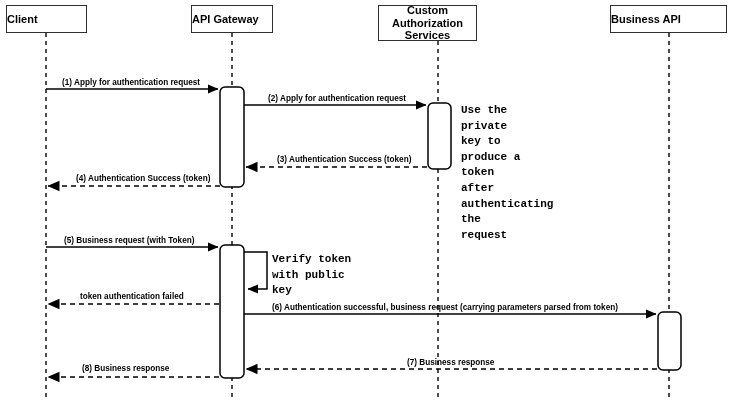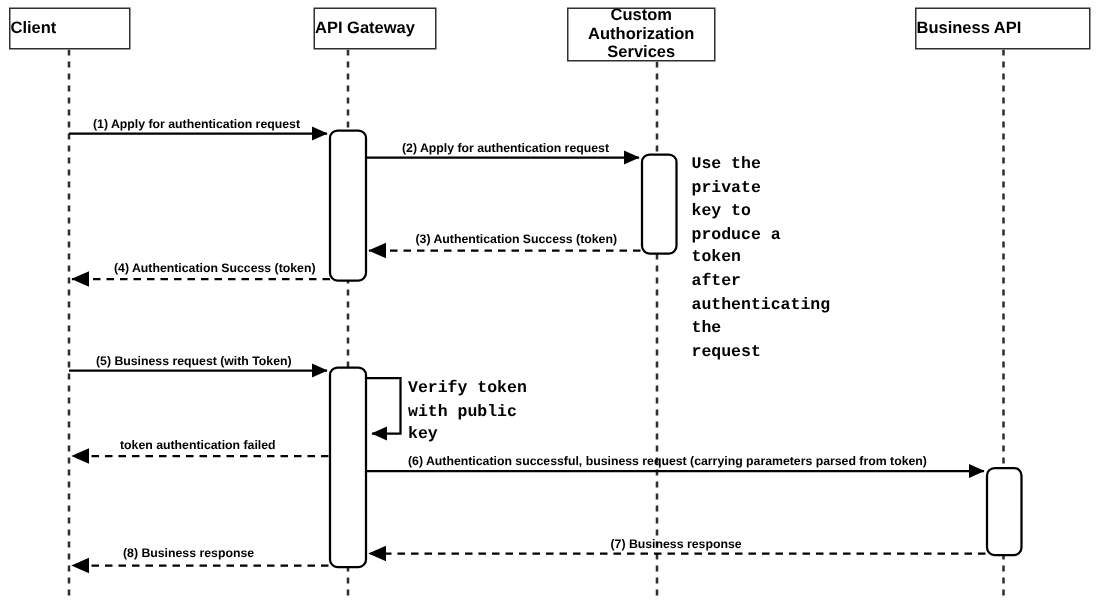--- a/index.html
+++ b/index.html
@@ -100,21 +100,21 @@
 
     <line x1="657" y1="369" x2="246" y2="369" stroke="#000000" stroke-width="1.5" stroke-dasharray="5,4" marker-end="url(#arrow-open)"></line>
 
     <line x1="219" y1="377" x2="48" y2="377" stroke="#000000" stroke-width="1.5" stroke-dasharray="5,4" marker-end="url(#arrow-open)"></line>
   </svg>
 
   <div class="lifeline-box" style="left:6px; top:5px; width:81px; height:28px;">
     <span>Client</span>
   </div>
 
-  <div class="lifeline-box" style="left:191px; top:5px; width:82px; height:28px;margin-left:18px;">
+  <div class="lifeline-box" style="left:191px; top:5px; width:82px; height:28px;">
     <span>API Gateway</span>
   </div>
 
   <div class="lifeline-box" style="left:378px; top:5px; width:99px; height:36px;">
     <span>Custom Authorization Services</span>
   </div>
 
   <div class="lifeline-box" style="left:610px; top:5px; width:117px; height:28px;">
     <span>Business API</span>
   </div>

